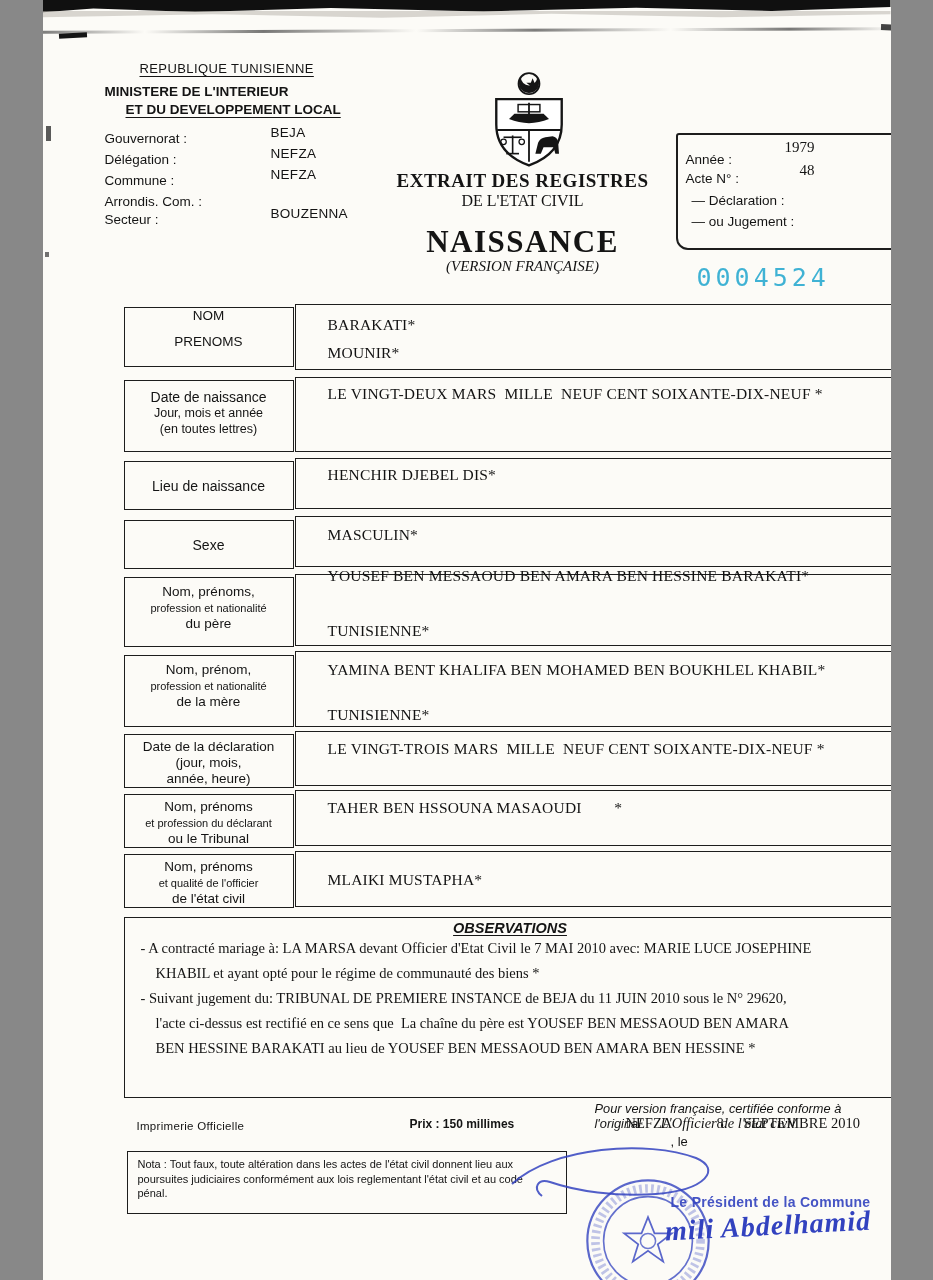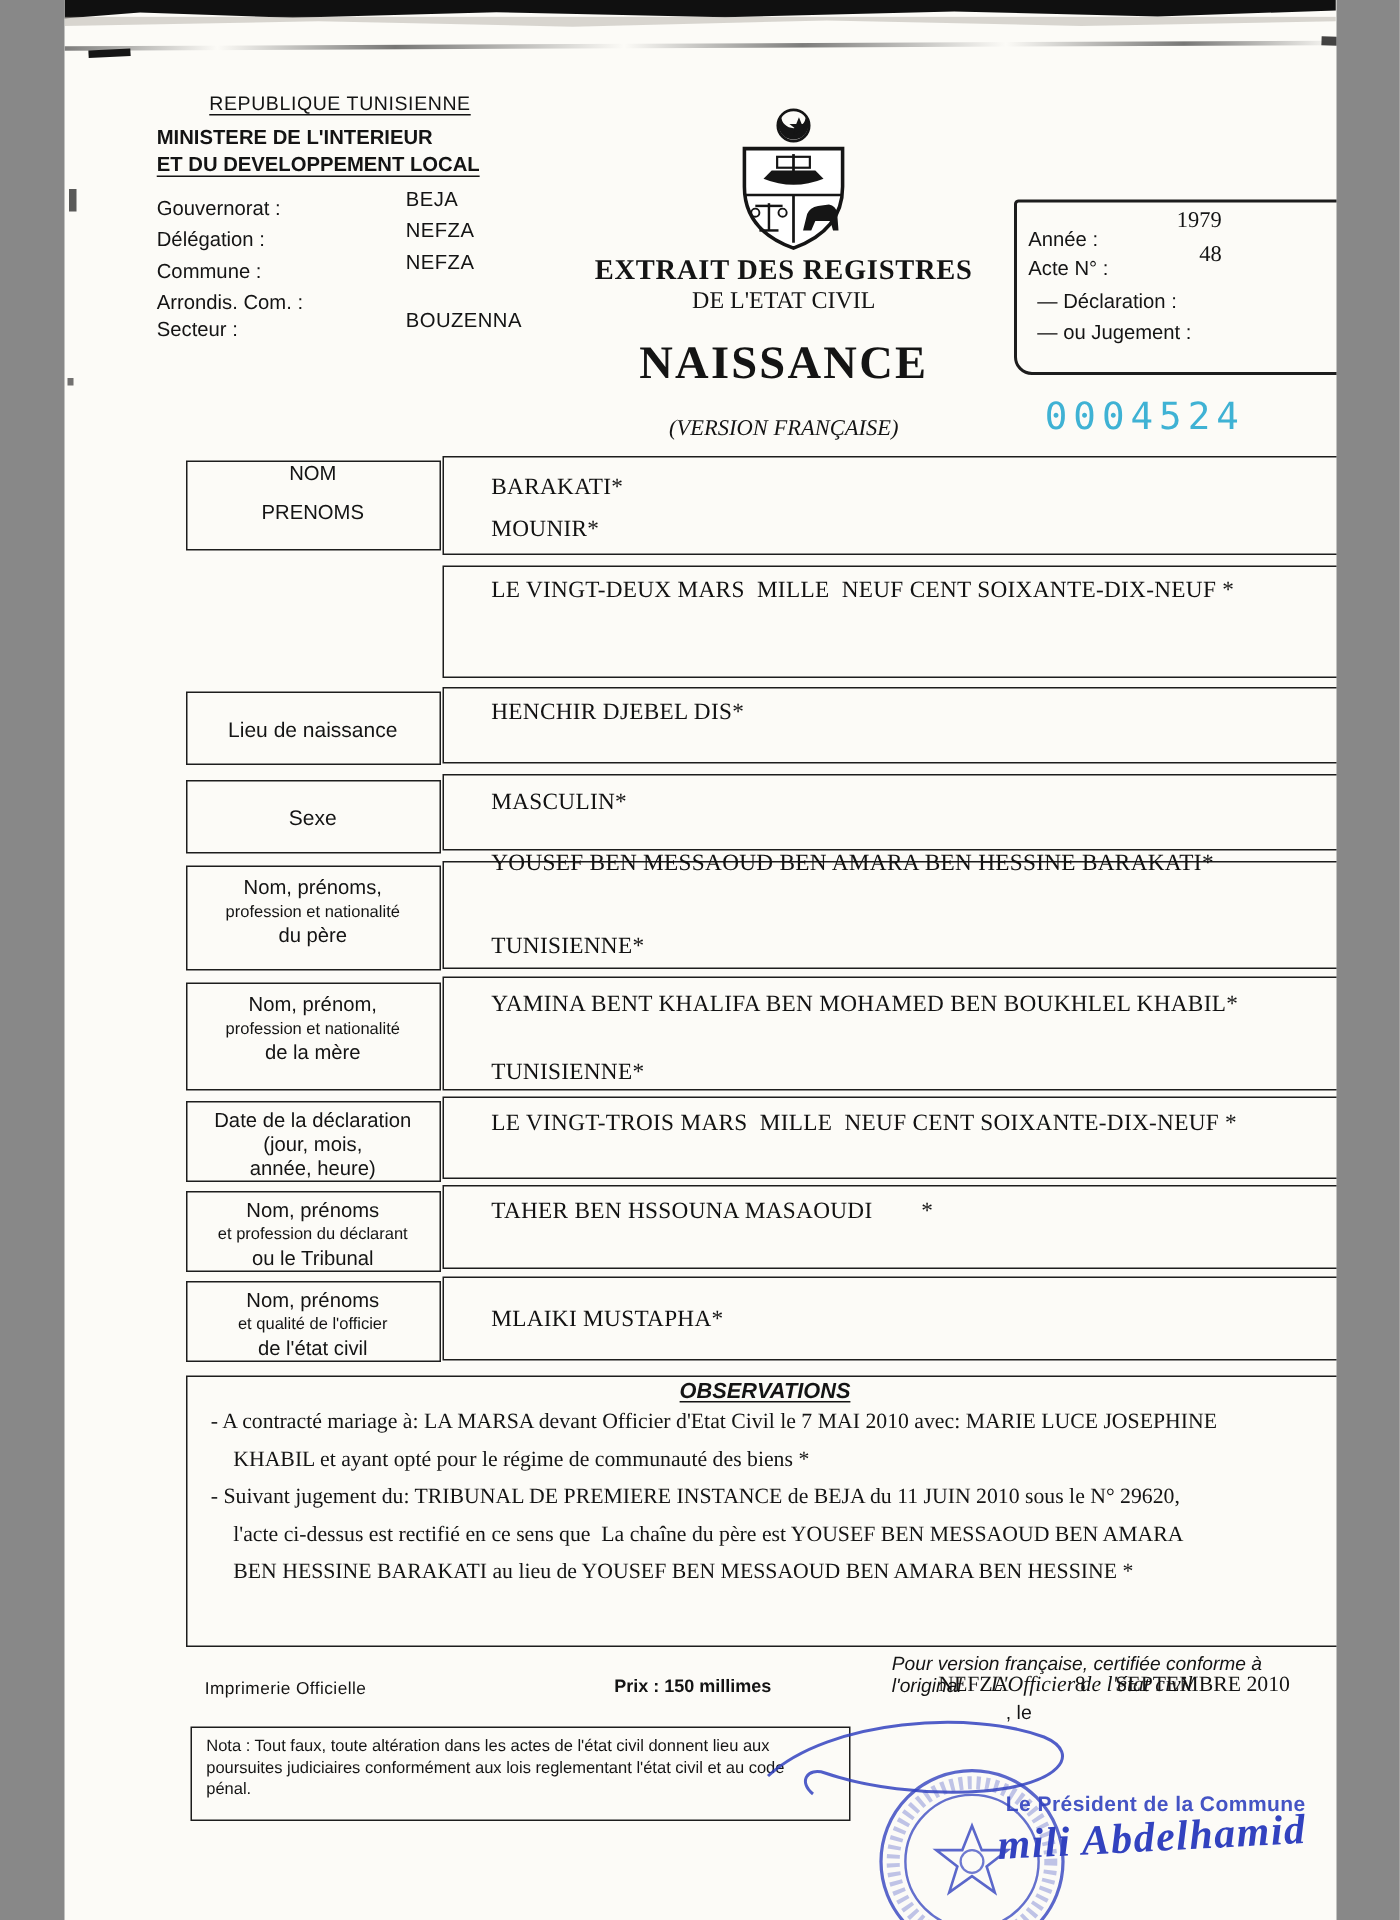--- a/index.html
+++ b/index.html
@@ -20,35 +20,35 @@
   .s1 { left:16px; top:33px; width:28px; height:5px; transform:rotate(-3deg); }
   .s2 { left:838px; top:25px; width:52px; height:6px; transform:rotate(2deg); opacity:.8; }
   .s3 { left:3px; top:126px; width:5px; height:15px; opacity:.7; }
   .s4 { left:2px; top:252px; width:4px; height:5px; opacity:.6; }
   .s5 { left:903px; top:16px; width:22px; height:5px; }
 
   
   .republic { position:absolute; left:97px; top:61px; font-size:13px; letter-spacing:.4px;
     text-decoration:underline; text-underline-offset:3px; }
   .ministry { position:absolute; left:62px; top:83px; font-weight:bold; font-size:13.5px; line-height:17.5px; }
-  .ministry .u { text-decoration:underline; text-underline-offset:3px; }
+  .ministry .u { text-decoration:underline; text-underline-offset:3px;margin-left:21px; }
   .af { position:absolute; left:62px; font-size:13.5px; }
   .af0 { top:131px; } .af1 { top:152px; } .af2 { top:173px; } .af3 { top:194px; } .af4 { top:212px; }
   .af-label { display:inline-block; width:166px; }
   .af-value { position:relative; top:-6px; letter-spacing:.3px; }
 
   .emblem { position:absolute; left:437px; top:70px; width:98px; height:100px; }
 
   .title1 { position:absolute; left:340px; top:170px; width:280px; text-align:center;
     font-family:"Liberation Serif",serif; font-weight:bold; font-size:19px; letter-spacing:.5px; }
   .title2 { position:absolute; left:340px; top:192px; width:280px; text-align:center;
     font-family:"Liberation Serif",serif; font-size:16px; }
   .doc-type { position:absolute; left:340px; top:224px; width:280px; text-align:center;
     font-family:"Liberation Serif",serif; font-weight:bold; font-size:31px; letter-spacing:1.5px; }
-  .version { position:absolute; left:340px; top:278px; width:280px; text-align:center;
+  .version { position:absolute; left:340px; top:258px; width:280px; text-align:center;
     font-family:"Liberation Serif",serif; font-style:italic; font-size:15px; }
 
   .acte-box { position:absolute; left:633px; top:133px; width:219px; height:117px;
     border:2px solid #1d1d1d; border-radius:3px 3px 3px 12px; }
   .acte-box span { position:absolute; font-size:13.5px; }
   .annee-value { left:107px; top:4px;  font-family:"Liberation Serif",serif; font-size:15px !important; }
   .annee-label { left:8px;  top:17px; }
   .acte-label  { left:8px;  top:36px; }
   .acte-value  { left:122px; top:27px; font-family:"Liberation Serif",serif; font-size:15px !important; }
   .decl { left:14px; top:58px; }
@@ -196,20 +196,25 @@
 
   <div class="lbox r0l">
     <span class="ll">NOM</span>
     <span class="ll">PRENOMS</span>
   </div>
   <div class="vbox r0v">
     <span class="vl vl1">BARAKATI*</span>
     <span class="vl vl2">MOUNIR*</span>
   </div>
 
+  <div class="lbox r1l">
+    <span class="ll lg">Date de naissance</span>
+    <span class="ll md">Jour, mois et année</span>
+    <span class="ll md">(en toutes lettres)</span>
+  </div>
   <div class="vbox r1v">
     <span class="vl vl1">LE VINGT-DEUX MARS  MILLE  NEUF CENT SOIXANTE-DIX-NEUF *</span>
   </div>
 
   <div class="lbox r2l">
     <span class="ll lg">Lieu de naissance</span>
   </div>
   <div class="vbox r2v">
     <span class="vl vl1">HENCHIR DJEBEL DIS*</span>
   </div>

